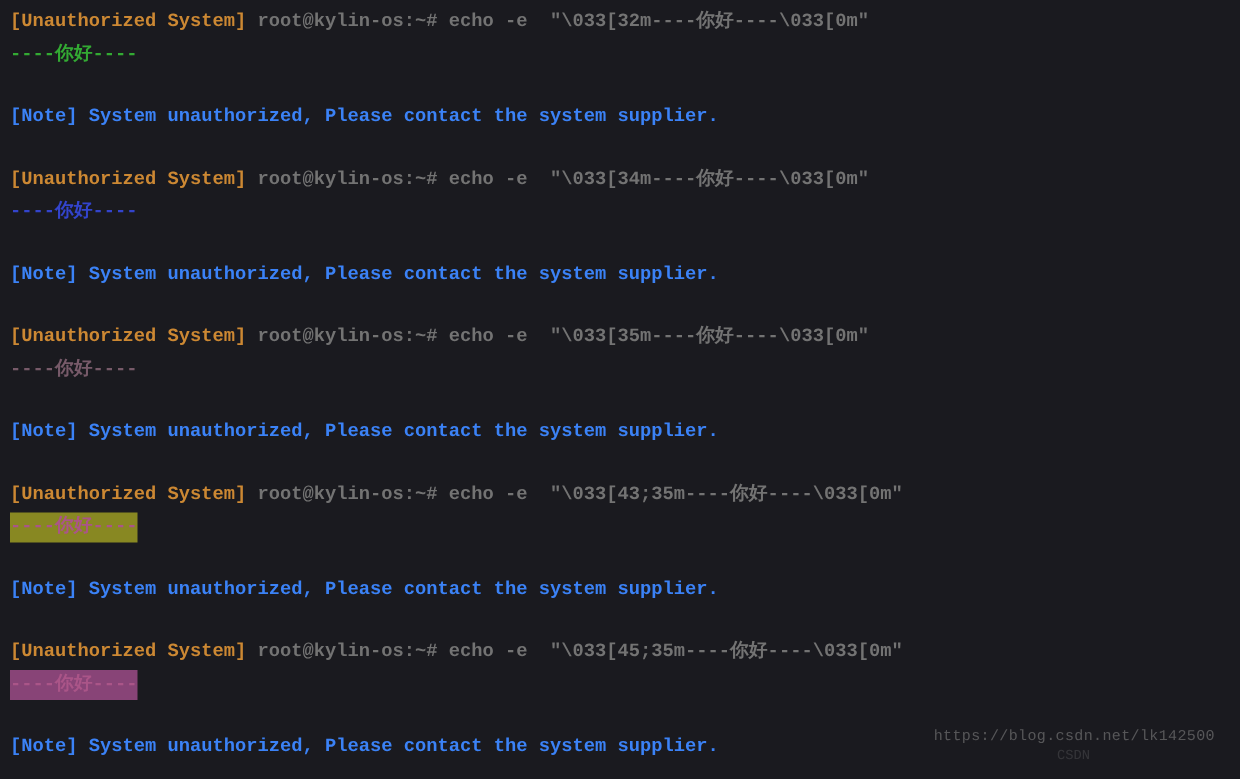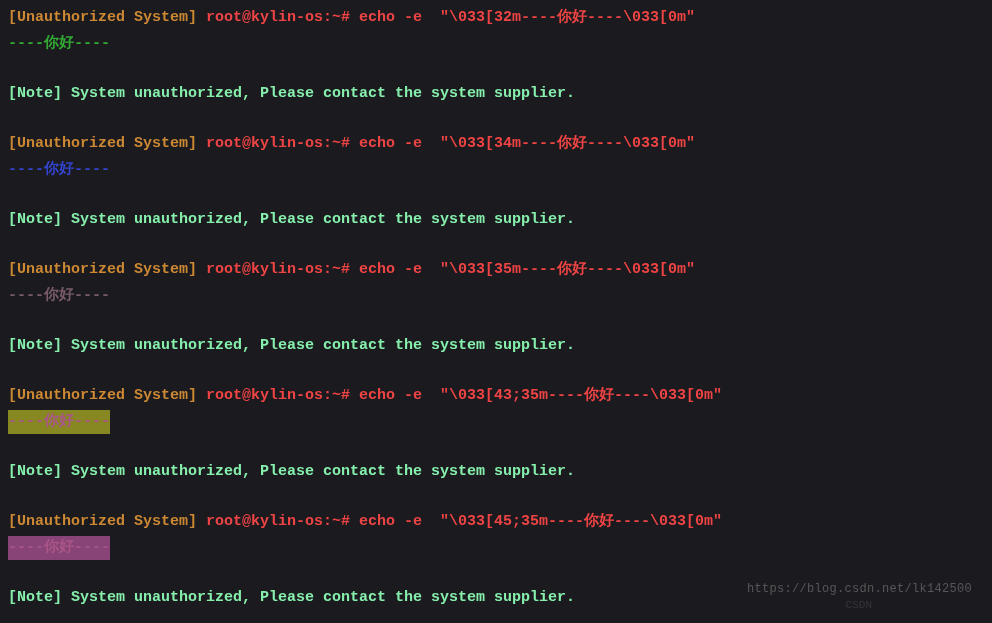--- a/index.html
+++ b/index.html
@@ -11,22 +11,22 @@
       line-height: 1.6;
       padding: 6px 8px;
       width: 992px;
       height: 623px;
       overflow: hidden;
       position: relative;
     }
     .line { white-space: pre; margin-bottom: 2px; }
     .blank { height: 24px; }
     .orange { color: #cc8833; text-align: center; }
-    .white { color: #ef4444; }
-    .blue { color: #86efac; }
+    .white { color: #737373; }
+    .blue { color: #3b82f6; }
     .green { color: #33aa33; }
     .darkblue { color: #3344cc; }
     .magenta-dim { color: #886677; opacity: 0.85; }
     .magenta { color: #aa5588; }
     .bg-yellow { background: #888822; }
     .bg-magenta { background: #884477; }
     .output-block { display: inline-block; }
     .watermark {
       position: absolute;
       bottom: 24px;

